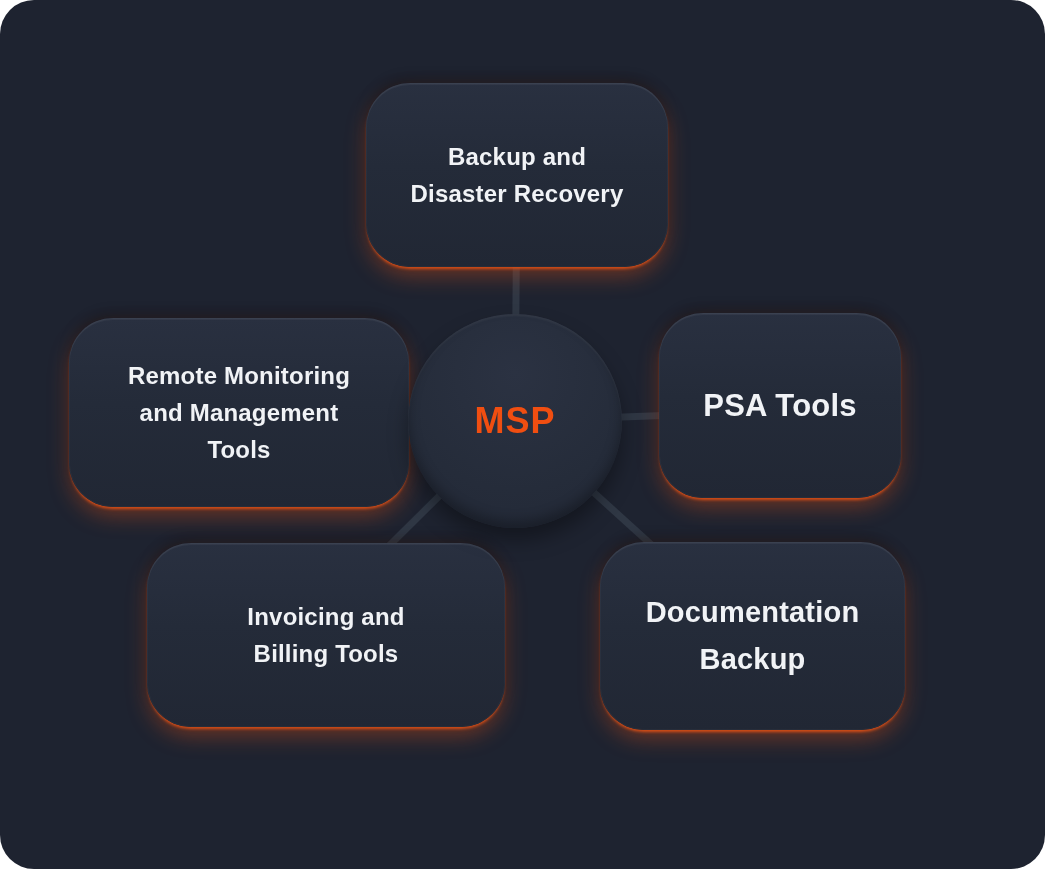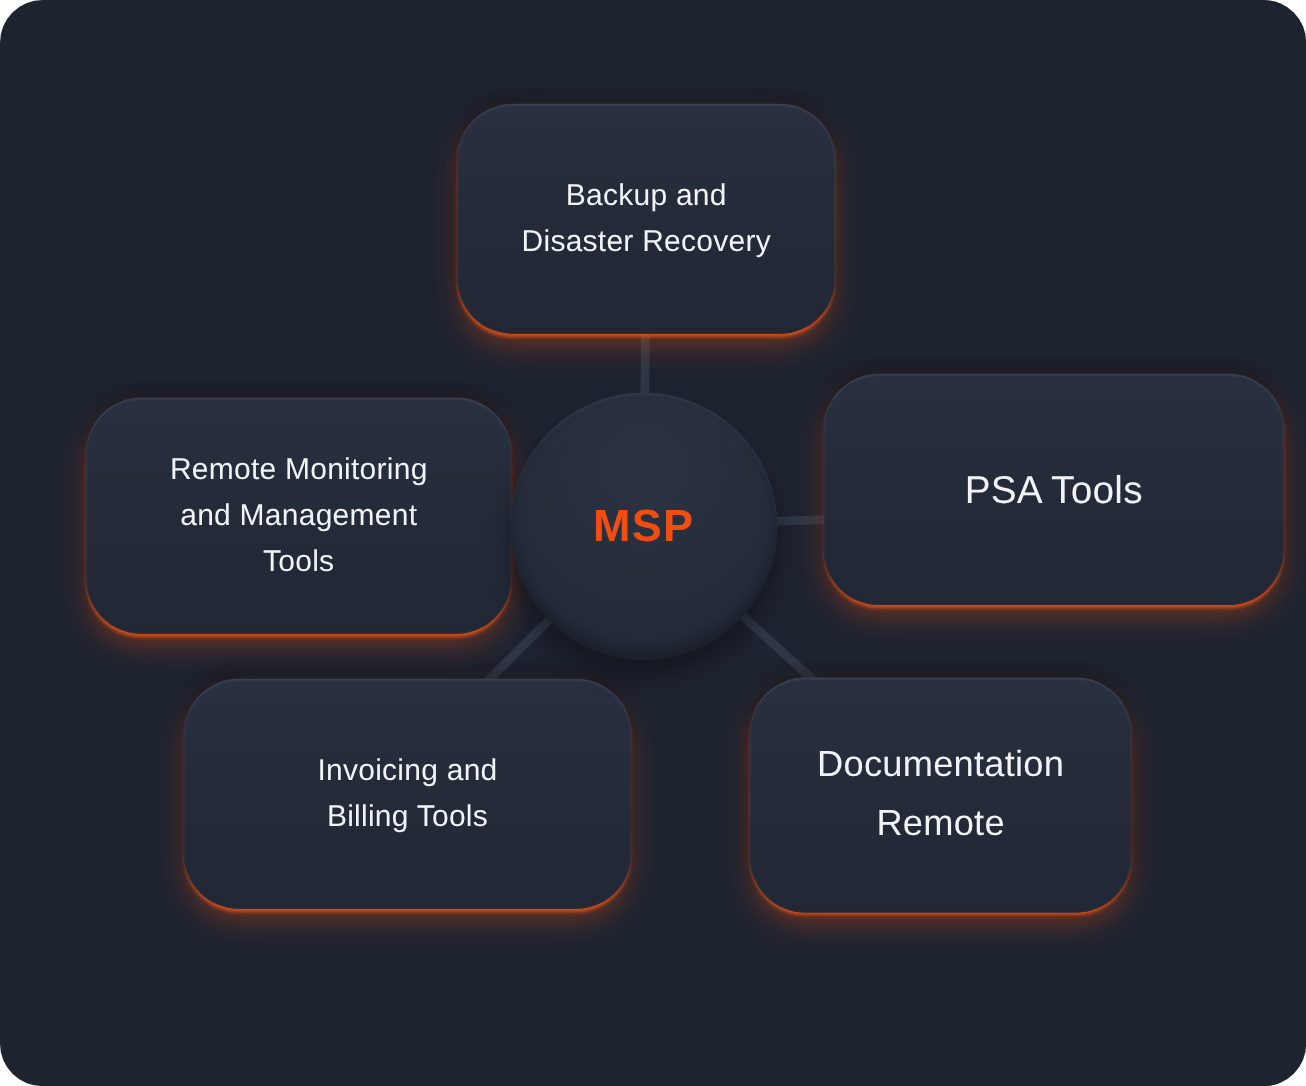--- a/index.html
+++ b/index.html
@@ -43,27 +43,27 @@
     box-shadow:
       inset 0 2px 1px rgba(255,255,255,0.055),
       inset 0 0 0 1px rgba(255,255,255,0.03),
       0 3px 3px -1px rgba(235,82,20,0.85),
       0 10px 22px -2px rgba(235,82,20,0.40),
       0 -5px 12px rgba(0,0,0,0.28);
   }
   .node-label {
     font-size: 24px;
     line-height: 37px;
-    font-weight: 400;
+    font-weight: 700;
     letter-spacing: 0.2px;
     white-space: pre-line;
   }
   .node--backup        { left: 366px; top: 83px;  width: 302px; height: 184px; }
   .node--rmm           { left: 69px;  top: 318px; width: 340px; height: 189px; }
-  .node--psa           { left: 659px; top: 299px; width: 368px; height: 185px; }
+  .node--psa           { left: 659px; top: 313px; width: 242px; height: 185px; }
   .node--invoicing     { left: 147px; top: 543px; width: 358px; height: 184px; }
   .node--documentation { left: 600px; top: 542px; width: 305px; height: 188px; }
   .node--psa .node-label { font-size: 31px; line-height: 40px; }
   .node--documentation .node-label { font-size: 29px; line-height: 47px; }
   .hub {
     position: absolute;
     z-index: 3;
     left: 408px; top: 314px;
     width: 214px; height: 214px;
     border-radius: 50%;
@@ -112,21 +112,21 @@
       <span class="node-label">PSA Tools</span>
     </div>
 
     <div class="node node--invoicing">
       <span class="node-label">Invoicing and
 Billing Tools</span>
     </div>
 
     <div class="node node--documentation">
       <span class="node-label">Documentation
-Remote</span>
+Backup</span>
     </div>
 
     <div class="hub">
       <span class="hub-label">MSP</span>
     </div>
 
   </div>
 </div>
 
 </body></html>

